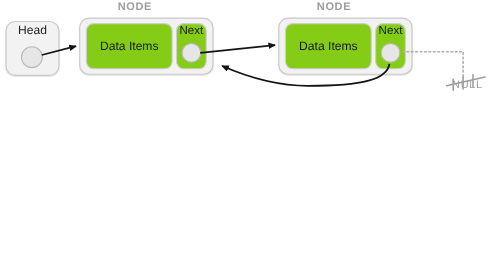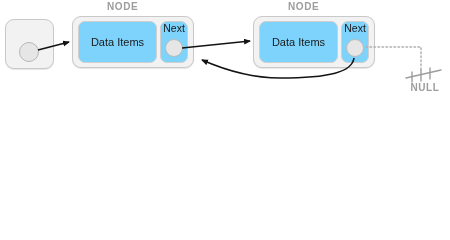--- a/index.html
+++ b/index.html
@@ -11,21 +11,21 @@
   .outer-box{
     position:absolute;
     background:#f2f2f2;
     border:1px solid #c9c9c9;
     border-radius:9px;
     box-sizing:border-box;
     box-shadow:0 1px 1px rgba(0,0,0,.10);
   }
   .inner-box{
     position:absolute;
-    background:#7dd3fc;
+    background:#84cc16;
     border:1px solid #cfcfcf;
     border-radius:7px;
     box-sizing:border-box;
   }
 
   
   #head-box{ left:5px; top:19px; width:49px; height:50px; }
   #head-label{
     position:absolute; left:5px; top:21px; width:49px;
     text-align:center; font-size:11px; color:#222; line-height:14px;
@@ -74,31 +74,32 @@
     position:absolute; left:341px; top:22px; width:28px;
     text-align:center; font-size:10.5px; color:#1a1a1a; line-height:13px;
   }
   #node2-next-dot{ left:346px; top:39px; width:18px; height:18px; }
 
   
   #wires{ position:absolute; left:0; top:0; width:450px; height:106px; }
 
   
   #null-label{
-    position:absolute; left:403px; top:82px; width:44px;
+    position:absolute; left:403px; top:72px; width:44px;
     text-align:center; font-size:10px; letter-spacing:.6px;
-    color:#9d9d9d; font-weight:bold; line-height:12px;
+    color:#9d9d9d; font-weight:normal; line-height:12px;
   }
 </style>
 </head>
 <body>
 
 <div id="stage">
 
   <div class="outer-box" id="head-box"></div>
+  <div id="head-label">Head</div>
   <div class="port-dot" id="head-dot"></div>
 
   <div class="node-caption" id="node1-caption">NODE</div>
   <div class="outer-box" id="node1-box"></div>
   <div class="inner-box" id="node1-data">
     <span id="node1-data-text">Data Items</span>
   </div>
   <div class="inner-box" id="node1-next"></div>
   <div id="node1-next-text">Next</div>
   <div class="port-dot" id="node1-next-dot"></div>

